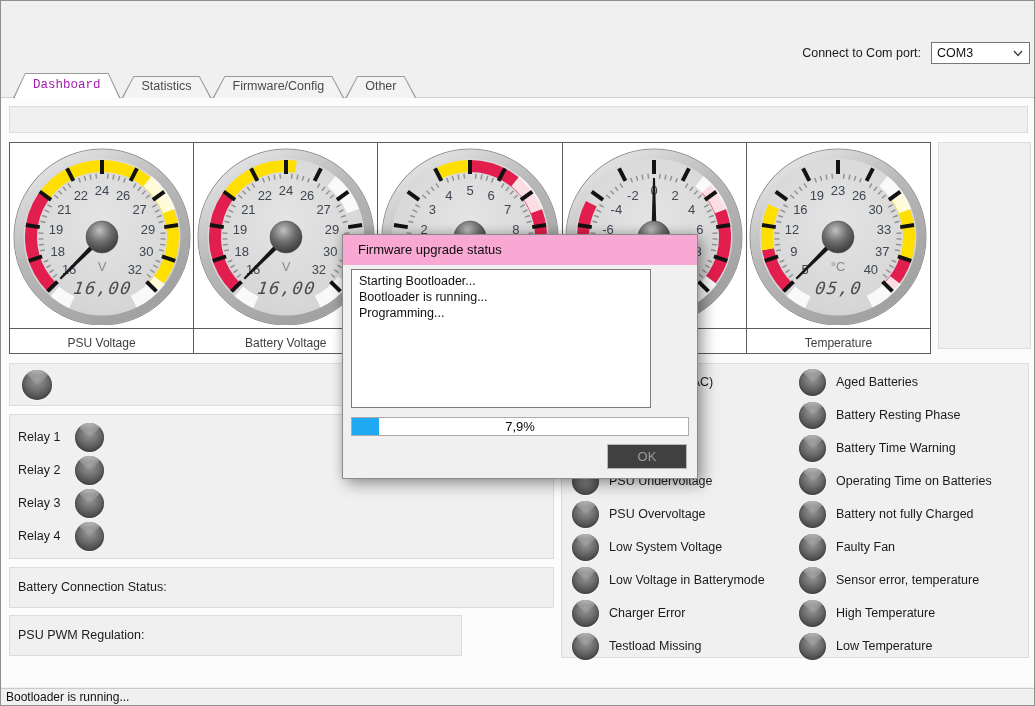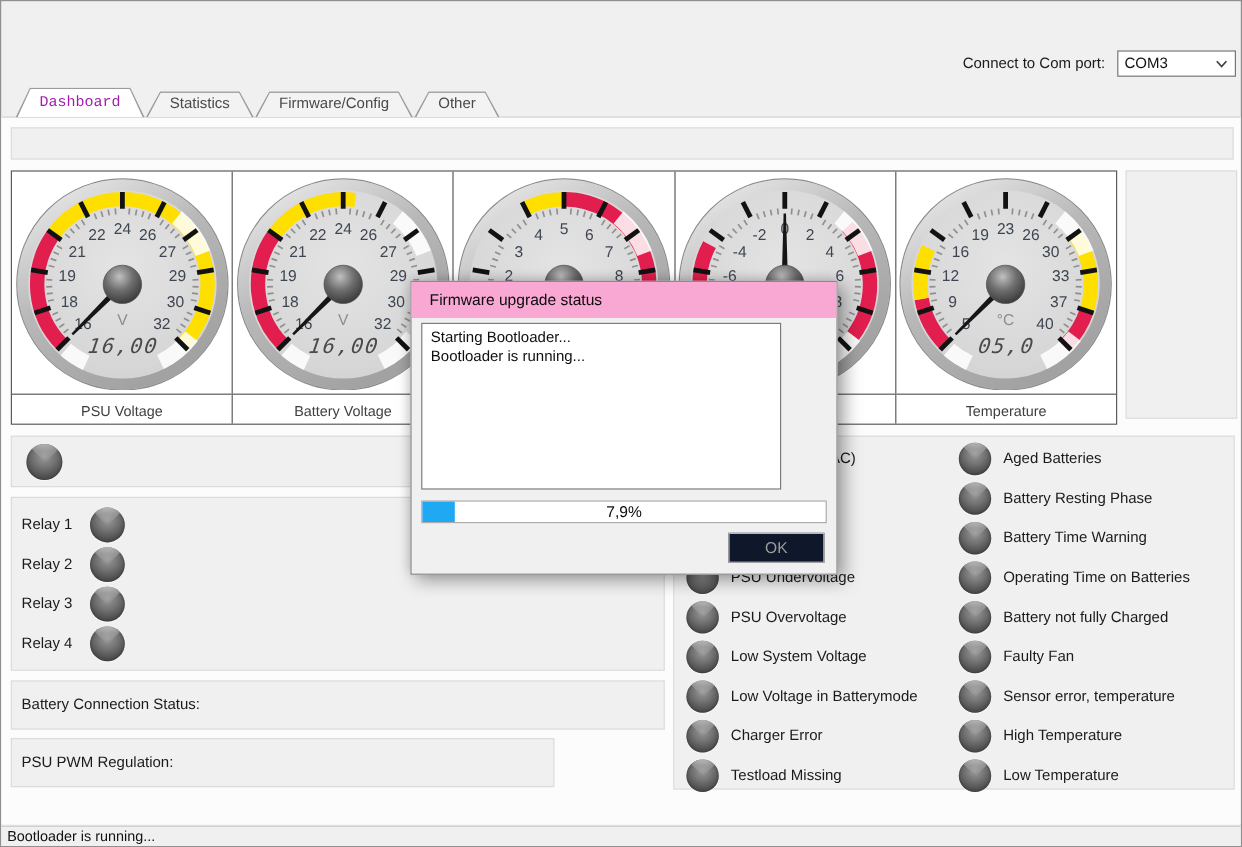--- a/index.html
+++ b/index.html
@@ -62,21 +62,21 @@
   .statusbar-text{position:absolute;left:5px;top:1px;font-size:12px;color:#111;}
   
   .dialog{position:absolute;left:341px;top:233px;width:356px;height:245px;background:#f0f0f0;border:1px solid #8a8a8a;box-sizing:border-box;box-shadow:5px 5px 14px rgba(0,0,0,.38), -2px -2px 8px rgba(0,0,0,.12);z-index:20;}
   .dialog-titlebar{position:absolute;left:0;top:0;width:100%;height:30px;background:#f9a8d4;cursor:move;}
   .dialog-title{position:absolute;left:15px;top:7px;font-size:13px;color:#0c0c0c;}
   .dialog-log{position:absolute;left:8px;top:34px;width:300px;height:139px;background:#fff;border:1px solid #7c7c7c;box-sizing:border-box;padding:3px 7px;overflow:hidden;}
   .log-line{font-size:12.5px;color:#0f0f0f;line-height:16px;}
   .progress{position:absolute;left:8px;top:182px;width:338px;height:19px;background:#fff;border:1px solid #ababab;box-sizing:border-box;}
   .progress-fill{position:absolute;left:0;top:0;bottom:0;background:#1fa9f3;}
   .progress-label{position:absolute;left:0;right:0;top:1px;text-align:center;font-size:13px;color:#0a0a0a;}
-  .ok-button{position:absolute;right:10px;top:209px;width:80px;height:25px;background:#0f172a;border:1px solid #b7b7b7;box-sizing:border-box;text-align:center;line-height:23px;font-size:13px;color:#9d9d9d;cursor:default;}
+  .ok-button{position:absolute;right:10px;top:209px;width:80px;height:25px;background:#404040;border:1px solid #b7b7b7;box-sizing:border-box;text-align:center;line-height:23px;font-size:13px;color:#9d9d9d;cursor:default;}
 </style>
 </head>
 <body>
 
 <div class="app">
 
 
   <div class="com-label">Connect to Com port:</div>
   <div class="com-select">
     <span>COM3</span>
@@ -711,20 +711,21 @@
     <div class="statusbar-text">Bootloader is running...</div>
   </div>
 
   <div class="dialog">
     <div class="dialog-titlebar">
       <div class="dialog-title">Firmware upgrade status</div>
     </div>
     <div class="dialog-log" id="dialog-log">
         <div class="log-line">Starting Bootloader...</div>
         <div class="log-line">Bootloader is running...</div>
+        <div class="log-line">Programming...</div>
       </div>
     <div class="progress">
       <div class="progress-fill" id="progress-fill" style="width: 7.9%;"></div>
       <div class="progress-label">7,9%</div>
     </div>
     <div class="ok-button">OK</div>
   </div>
 
 </div>
 

